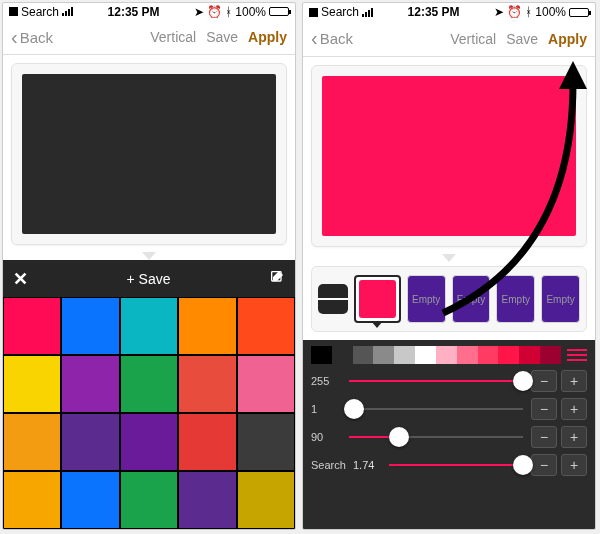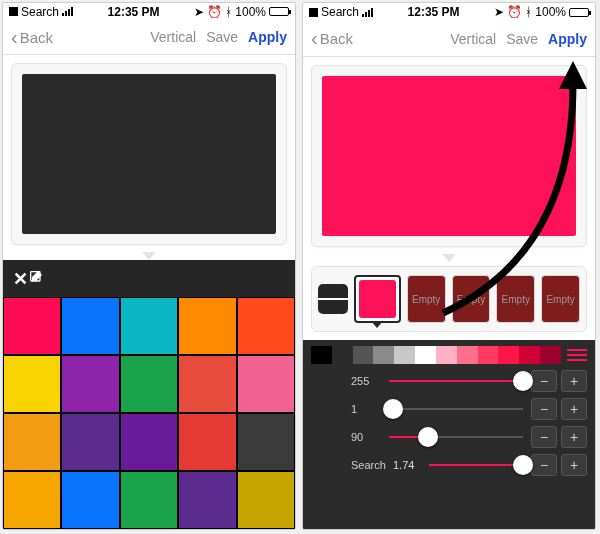--- a/index.html
+++ b/index.html
@@ -19,50 +19,50 @@
   .bars span{ width:2px; background:#000; display:inline-block;}
   .batt { width:20px; height:9px; border:1px solid #000; border-radius:2px; position:relative; }
   .batt::after{ content:""; position:absolute; right:-3px; top:2px; width:2px; height:4px; background:#000;}
   .batt .fill{ height:100%; background:#4cd964;}
   
   .nav { height: 36px; border-bottom: 1px solid #ddd; display:flex; align-items:center; padding: 0 8px; color:#7d7d7d;}
   .nav .back { display:flex; align-items:center; font-size:15px; color:#8e8e8e; cursor:pointer;}
   .nav .chev { font-size:20px; margin-right:2px;}
   .nav .spacer { flex:1; }
   .nav .btn { font-size:14px; margin-left:10px; color:#8e8e8e; cursor:pointer;}
-  .nav .btn.apply { font-weight:700; color:#1d4ed8;}
+  .nav .btn.apply { font-weight:700; color:#a16207;}
   
   .card { margin: 8px; background:#f7f7f7; border:1px solid #e3e3e3; border-radius:6px; padding:10px; box-shadow: 0 1px 2px rgba(0,0,0,.05);}
   .canvas { width:100%; height:160px; border-radius:2px;}
   .canvas.dark { background:#2a2a2a; }
   .canvas.pink { background:#ff1159; }
   .notch { width:0;height:0; border-left:7px solid transparent; border-right:7px solid transparent; border-top:8px solid #e3e3e3; margin: -1px auto 0;}
   
   .palette-header { height:38px; background:#262626; display:flex; align-items:center; color:#fff; padding:0 10px; font-size:14px;}
   .palette-header .x { font-size:18px; font-weight:700; cursor:pointer;}
   .palette-header .save { flex:1; text-align:center; cursor:pointer;}
   .palette-header .edit { cursor:pointer;}
   .grid { flex:1; display:grid; grid-template-columns: repeat(5,1fr); grid-auto-rows: 56px; gap:2px; background:#000; padding:1px;}
   .swatch { cursor:pointer;}
   
   .slots-card { margin: 4px 8px 8px; background:#f7f7f7; border:1px solid #e3e3e3; border-radius:6px; padding:8px 6px; display:flex; align-items:center; gap:6px;}
   .menu-chip { width:30px; height:30px; background:#262626; border-radius:5px; display:flex; align-items:center; justify-content:center; cursor:pointer;}
   .menu-chip .ln{ display:block; width:14px; height:2px; background:#fff; margin:1.5px 0;}
-  .slot { flex:1; height:48px; border:1px solid #d7d7d7; border-radius:4px; background:#7f1d1d; display:flex; align-items:center; justify-content:center; font-size:10px; color:#9a9a9a;}
+  .slot { flex:1; height:48px; border:1px solid #d7d7d7; border-radius:4px; background:#4c1d95; display:flex; align-items:center; justify-content:center; font-size:10px; color:#9a9a9a;}
   .slot.active { padding:3px; border:2px solid #262626; background:#fff; position:relative;}
   .slot.active .fill { width:100%; height:100%; border-radius:3px;}
   .slot.active::after { content:""; position:absolute; bottom:-7px; left:50%; transform:translateX(-50%); width:0;height:0;border-left:6px solid transparent;border-right:6px solid transparent;border-top:7px solid #262626;}
   
   .editor { flex:1; background:#2b2b2b; color:#ddd; font-size:11px; display:flex; flex-direction:column; gap:6px; padding:6px 8px 10px;}
   .grad-row { display:flex; align-items:center; gap:6px;}
   .grad { flex:1; height:18px; display:flex;}
   .grad span{ flex:1;}
   .ham { width:20px; display:flex; flex-direction:column; gap:3px; cursor:pointer;}
   .ham span{ height:2px; background:#ff1159;}
-  .slider-row { display:flex; align-items:center; gap:8px;margin-left:40px;}
+  .slider-row { display:flex; align-items:center; gap:8px;}
   .slabel { width:30px; color:#cfcfcf;}
   .track { flex:1; height:22px; position:relative;}
   .line { position:absolute; top:50%; left:0; right:0; height:2px; background:#555; transform:translateY(-50%);}
   .line .fill { height:100%; background:#ff1159;}
   .knob { position:absolute; top:50%; width:20px; height:20px; background:#fff; border-radius:50%; transform:translate(-50%,-50%); box-shadow:0 1px 3px rgba(0,0,0,.6);}
   .pm { display:flex; gap:4px;}
   .pm button { width:26px; height:22px; background:#3b3b3b; border:1px solid #555; color:#ccc; border-radius:3px; font-size:14px; line-height:1; cursor:pointer;}
   .alpha-lbl{ width:34px;}
   .alpha-val{ width:28px; text-align:left;}
   
@@ -106,20 +106,21 @@
       <div class="btn apply">Apply</div>
     </div>
 
     <div class="card">
       <div class="canvas dark"></div>
     </div>
     <div class="notch"></div>
 
     <div class="palette-header">
       <span class="x">✕</span>
+      <span class="save">+ Save</span>
       <span class="edit">
         <svg width="16" height="16" viewBox="0 0 24 24" fill="none" stroke="#fff" stroke-width="2">
             <rect x="4" y="4" width="14" height="14" rx="1"></rect>
             <path d="M15 3l6 6-9 9H6v-6z" fill="#fff" stroke="none"></path>
           </svg>
       </span>
     </div>
     <div class="grid" id="grid-left">
         <div class="swatch" style="background: rgb(255, 11, 85);"></div>
         <div class="swatch" style="background: rgb(11, 116, 255);"></div>

